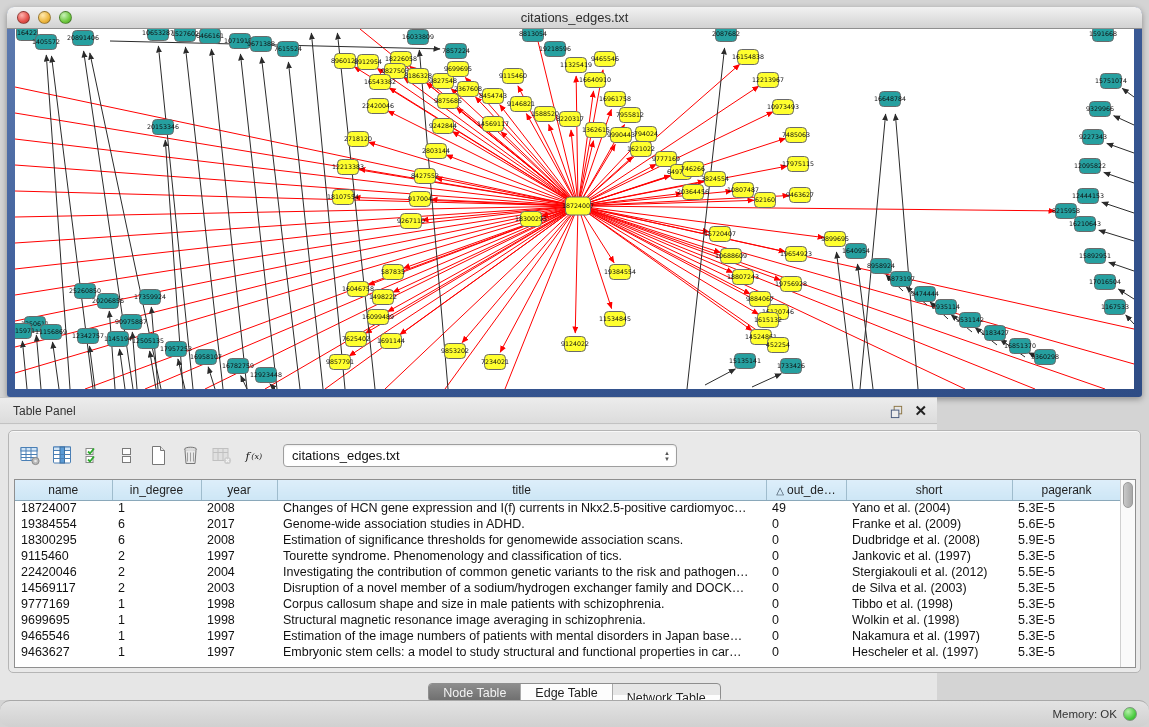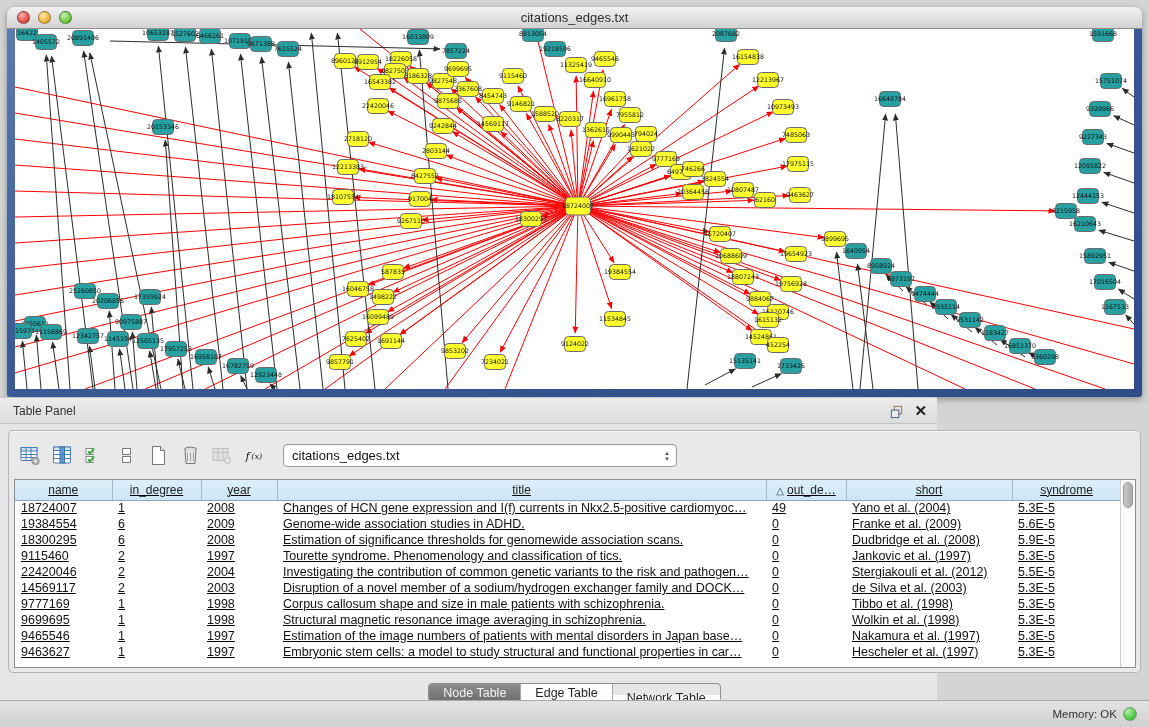--- a/index.html
+++ b/index.html
@@ -38,21 +38,21 @@
   .tool-btn { width:26px; height:26px; display:flex; align-items:center; justify-content:center; }
   .tool-btn svg { width:21px; height:21px; display:block; }
   .combo { margin-left:10px; width:394px; height:23px; background:#fff; border:1px solid #9e9e9e;
     border-radius:4px; position:relative; display:flex; align-items:center; padding:0 8px;
     font-size:13px; color:#111; box-shadow:inset 0 1px 2px rgba(0,0,0,.08); }
   .combo .arrows { position:absolute; right:6px; top:1px; font-size:6px; line-height:6px; color:#555;
     display:flex; flex-direction:column; align-items:center; padding-top:4px; }
 
   .tablewrap { position:absolute; left:5px; top:48px; width:1122px; height:189px;
     background:#fff; border:1px solid #8f8f8f; display:flex; }
-  .grid { flex:1; overflow:hidden;text-decoration:underline; }
+  .grid { flex:1; overflow:hidden; }
   table.datatable { border-collapse:collapse; table-layout:fixed; width:1106px; font-size:12px; color:#111; }
   table.datatable th { height:20px; background:linear-gradient(#ddeefa,#cde6f5); border-right:1px solid #9fbccd;
     border-bottom:1px solid #8aa8ba; font-weight:normal; font-size:12px; color:#222; text-align:center;
     overflow:hidden; white-space:nowrap; }
   table.datatable td { height:16px; padding:0 0 0 6px; white-space:nowrap; overflow:hidden;
     text-overflow:clip; font-size:12.5px; }
   .sort-tri { display:inline-block; margin-right:3px; font-size:10px; color:#345; }
   .vscroll { width:15px; background:#fafafa; border-left:1px solid #d0d0d0; position:relative; }
   .vscroll .thumb { position:absolute; left:2px; top:2px; width:10px; height:26px; border-radius:6px;
     background:linear-gradient(90deg,#c9c9c9,#a8a8a8); border:1px solid #9a9a9a; }
@@ -61,21 +61,21 @@
   .segmented { display:flex; height:19px; border:1px solid #8e8e8e; border-radius:4px; overflow:hidden;
     box-shadow:0 1px 0 rgba(255,255,255,.7); }
   .seg { padding:0 14px; font-size:12.5px; display:flex; align-items:center; background:#fdfdfd; color:#222;
     border-right:1px solid #aaa; }
   .seg:last-child { border-right:none;margin-top:11px; }
   .seg.active { background:linear-gradient(#8d8d8d,#6e6e6e); color:#f2f2f2; }
 
   
   .statusbar { position:absolute; left:0; top:700px; width:1149px; height:27px;
     background:linear-gradient(#e3e3e3,#d0d0d0); border-top:1px solid #a8a8a8;
-    display:flex; align-items:center; justify-content:flex-end; padding-right:12px; gap:6px; }
+    display:flex; align-items:center; justify-content:flex-end; padding-right:12px; gap:6px;border-radius:10px; }
   .statusbar .mem { font-size:11.5px; color:#333; }
   .led { width:14px; height:14px; border-radius:50%; border:1px solid #7d967d;
     background:radial-gradient(circle at 35% 30%, #b4f0a8, #45ca3b 65%, #2ea82a); }
 </style>
 </head>
 <body>
 
 <div class="app">
 
   <div class="net-window">
@@ -844,37 +844,37 @@
                   <col style="width: 109px;">
                 </colgroup>
                 <thead>
                   <tr>
                     <th>name</th>
                     <th>in_degree</th>
                     <th>year</th>
                     <th>title</th>
                     <th><span class="sort-tri">△</span>out_de…</th>
                     <th>short</th>
-                    <th>syndrome</th>
+                    <th>pagerank</th>
                   </tr>
                 </thead>
                 <tbody>
                   <tr>
                     <td>18724007</td>
                     <td>1</td>
                     <td>2008</td>
                     <td>Changes of HCN gene expression and I(f) currents in Nkx2.5-positive cardiomyoc…</td>
                     <td>49</td>
                     <td>Yano et al. (2004)</td>
                     <td>5.3E-5</td>
                   </tr>
                   <tr>
                     <td>19384554</td>
                     <td>6</td>
-                    <td>2009</td>
+                    <td>2017</td>
                     <td>Genome-wide association studies in ADHD.</td>
                     <td>0</td>
                     <td>Franke et al. (2009)</td>
                     <td>5.6E-5</td>
                   </tr>
                   <tr>
                     <td>18300295</td>
                     <td>6</td>
                     <td>2008</td>
                     <td>Estimation of significance thresholds for genomewide association scans.</td>

